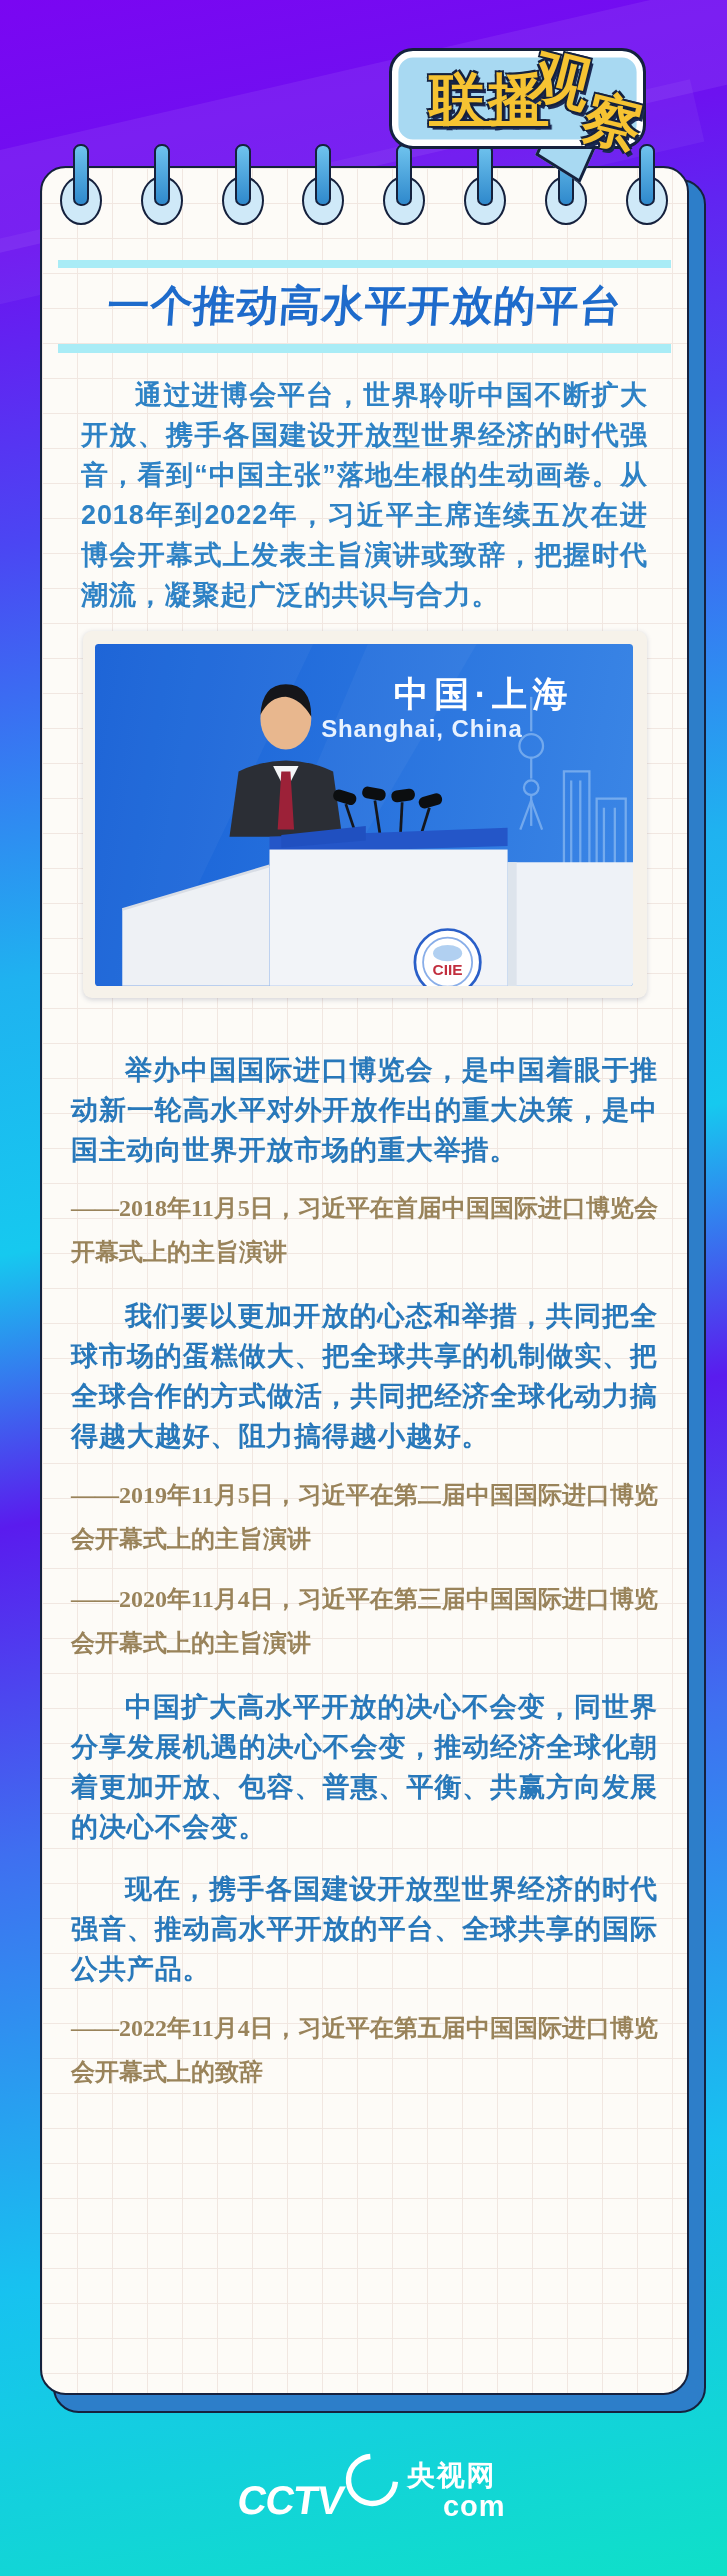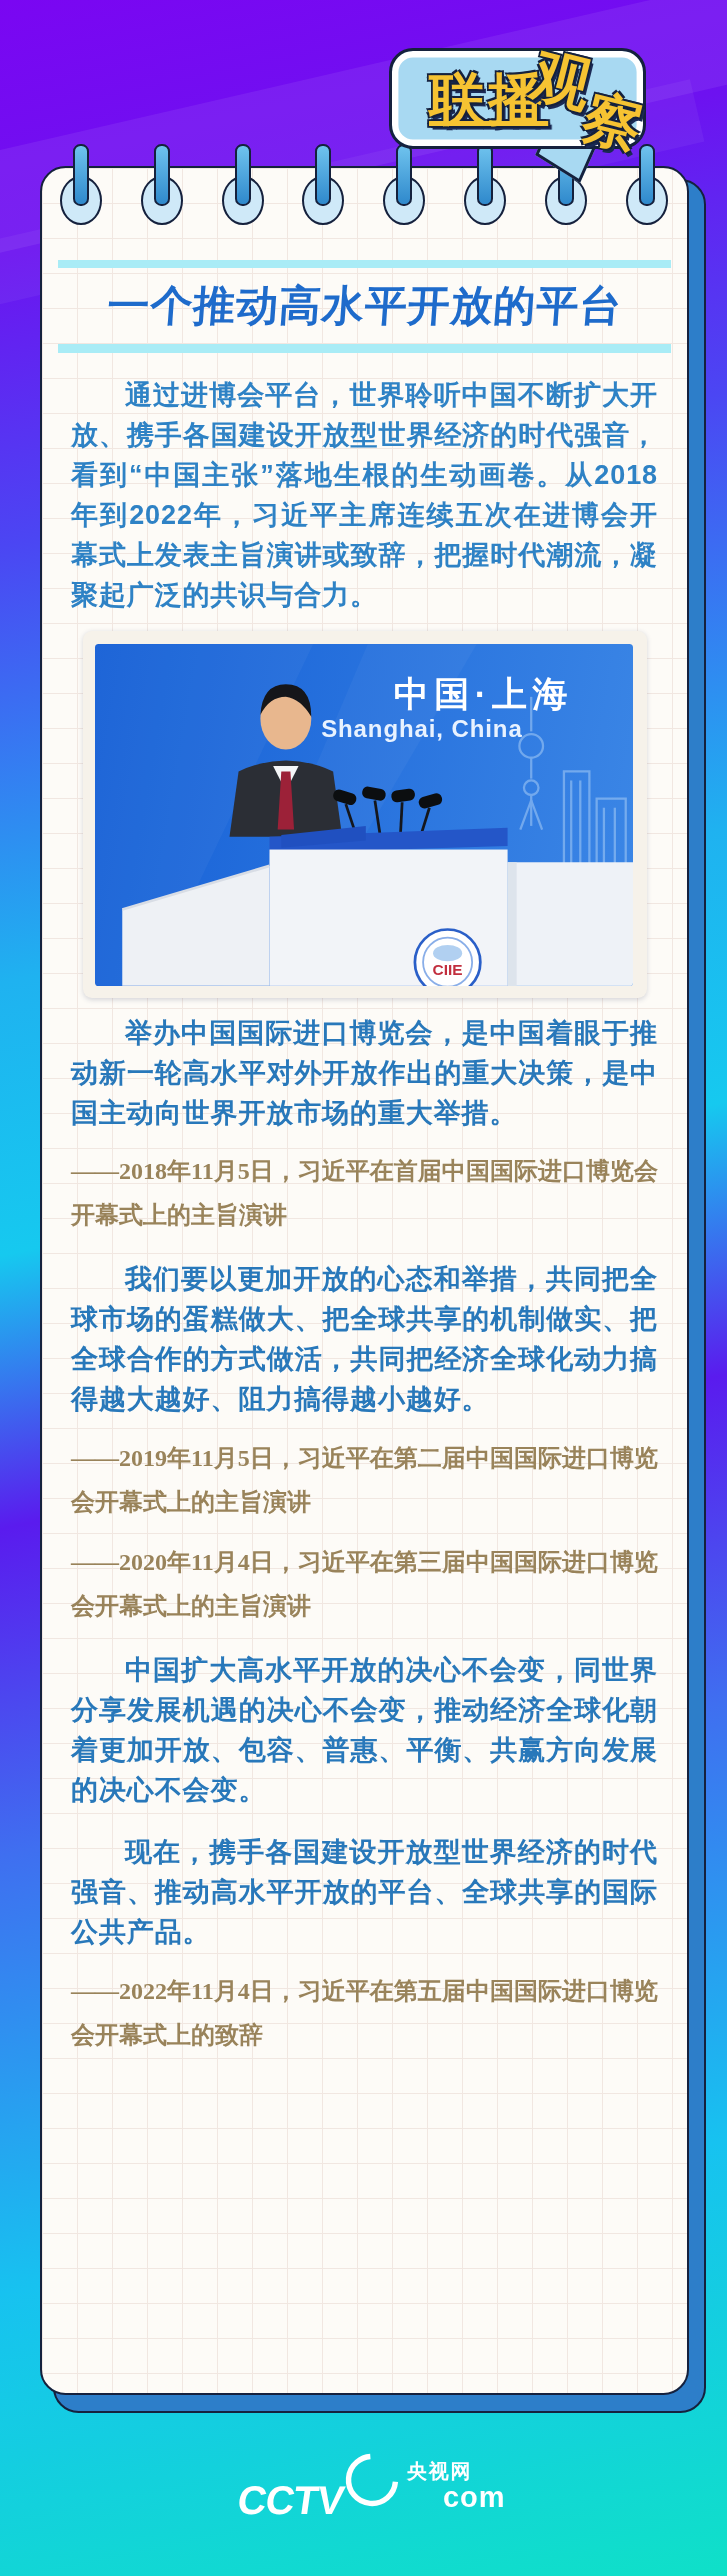--- a/index.html
+++ b/index.html
@@ -50,26 +50,26 @@
   
   .title-band{position:relative;margin:92px -16.4px 0;padding:11px 0;}
   .title-band::before,.title-band::after{content:"";position:absolute;left:3.6px;right:3.6px;
     height:8.2px;background:#a9ecf6;}
   .title-band::before{top:0;}
   .title-band::after{bottom:0;}
   .title-band h1{margin:7.3px 0;text-align:center;font-size:42px;font-weight:900;
     color:#1e6bcb;letter-spacing:0.9px;transform:skewX(-4deg);}
 
   
-  .intro{margin:22px 0 0;font-size:27px;line-height:40px;font-weight:700;
+  .intro{margin:22px 10px 0;font-size:27px;line-height:40px;font-weight:700;
     color:#2e82c5;text-align:justify;text-indent:2em;letter-spacing:0.9px;}
   .quote{font-family:"Liberation Serif","DejaVu Serif",serif;font-weight:700;
     font-size:27px;line-height:40px;color:#2878ba;text-align:justify;
     text-indent:2em;letter-spacing:0.9px;margin:22px 0 0;}
-  .quote.first{margin-top:15px;}
+  .quote.first{margin-top:52px;}
   .source{font-family:"Liberation Serif","DejaVu Serif",serif;font-weight:700;
     font-size:24px;line-height:44px;color:#99835a;text-align:justify;margin:16.4px 0 0;}
 
   
   .photo-frame{margin:16.4px auto 0;width:564px;height:367px;box-sizing:border-box;
     background:#f6f2ea;border-radius:9px;padding:12.7px;
     box-shadow:0 1.8px 5.5px rgba(40,50,90,.18);}
   .photo{position:relative;width:538px;height:342px;border-radius:3.6px;overflow:hidden;
     background:linear-gradient(100deg,#155fd6,#3c87e6);}
   .photo svg{position:absolute;left:0;top:0;}
@@ -77,21 +77,21 @@
     font-size:35px;letter-spacing:5.5px;margin-left:35px;}
   .cap-en{position:absolute;left:42%;top:21%;color:#e8f2ff;font-weight:700;
     font-size:24px;letter-spacing:0.9px;}
 
   
   .footer-logo{position:absolute;left:238px;top:2454px;width:273px;height:82px;z-index:3;color:#fff;}
   .footer-logo .wordmark{position:absolute;left:0;top:24px;font-size:40px;font-weight:900;
     letter-spacing:-0.9px;transform:skewX(-8deg);}
   .footer-logo .swoosh{position:absolute;left:106px;top:-1.8px;width:56px;height:56px;}
   .footer-logo .stack{position:absolute;left:169px;top:7.3px;line-height:1.05;}
-  .footer-logo .cn{display:block;font-size:20px;font-weight:700;letter-spacing:1.8px;}
+  .footer-logo .cn{display:block;font-size:28px;font-weight:700;letter-spacing:1.8px;}
   .footer-logo .com{display:block;font-size:29px;font-weight:700;letter-spacing:0.9px;margin-left:36px;}
 </style>
 </head>
 <body>
 
 <div class="streak s1"></div>
 <div class="streak s2"></div>
 
 <div class="badge">
   <div class="tail"></div>

